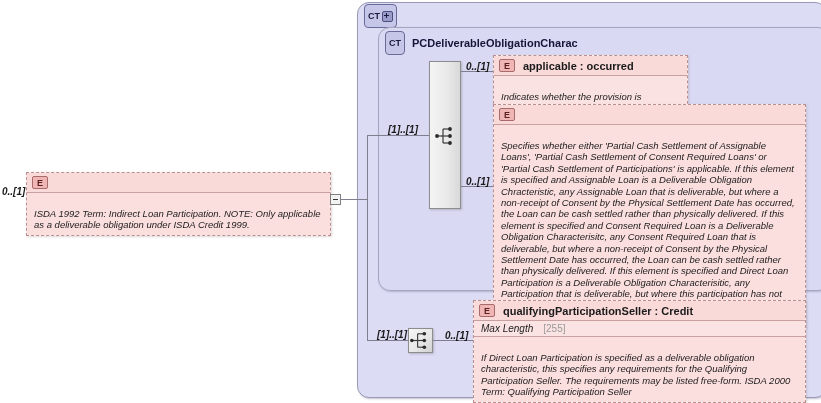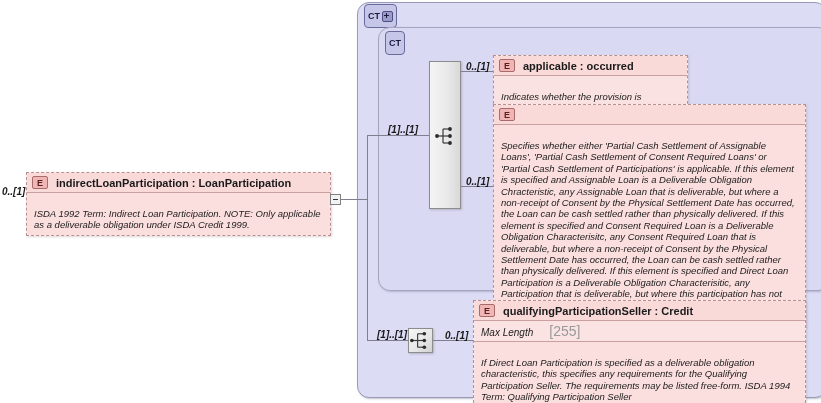--- a/index.html
+++ b/index.html
@@ -124,34 +124,33 @@
   }
   .e-title {
     font-size: 11px;
     font-weight: bold;
     color: #1a1a1a;
     white-space: nowrap;
   }
   .ebox-facet {
     display: flex;
     align-items: baseline;
-    gap: 4px;
+    gap: 10px;
     padding: 2px 6px 2px 7px;
     border-top: 1px solid #c8a0a0;
     background: #fbe3e3;
   }
   .facet-name {
     font-style: italic;
     font-size: 10px;
     color: #222;
   }
   .facet-val {
-    font-size: 14px;
+    font-size: 10px;
     color: #9a9a9a;
-    margin-left: 12px;
   }
   .ebox-doc {
     padding: 15px 7px 4px 7px;
     border-top: 1px solid #c8a0a0;
     background: #fbdede;
     font-style: italic;
     font-size: 9.5px;
     line-height: 11.4px;
     color: #1c1c1c;
   }
@@ -219,28 +218,28 @@
       <span class="plus"></span>
   </span>
 </div>
 
 <div class="ct-inner"></div>
 
 <div class="ct-header" style="left:385px; top:31px;">
   <span class="ct-badge">
     <span>CT</span>
   </span>
+  <span class="ct-title">PCDeliverableObligationCharac</span>
 </div>
 
 <div class="card" style="left:2px; top:186px;">0..[1]</div>
 
 <div class="ebox" style="left:26px; top:172px; width:305px;">
   <div class="ebox-head">
     <span class="e-badge">E</span>
-    <span class="e-title">indirectLoanParticipation : LoanParticipation</span>
   </div>
   <div class="ebox-doc">ISDA 1992 Term: Indirect Loan Participation. NOTE: Only applicable as a deliverable obligation under ISDA Credit 1999.</div>
 </div>
 
 <div class="toggle-box" style="left:330px; top:194px;"></div>
 
 <div class="ln-h" style="left:341px; top:199px; width:26px;"></div>
 
 <div class="ln-v" style="left:367px; top:135px; height:206px;"></div>
 
@@ -304,14 +303,14 @@
 
 <div class="ebox" style="left:473px; top:300px; width:333px;">
   <div class="ebox-head">
     <span class="e-badge">E</span>
     <span class="e-title">qualifyingParticipationSeller : Credit</span>
   </div>
   <div class="ebox-facet">
     <span class="facet-name">Max Length</span>
     <span class="facet-val">[255]</span>
   </div>
-  <div class="ebox-doc">If Direct Loan Participation is specified as a deliverable obligation characteristic, this specifies any requirements for the Qualifying Participation Seller. The requirements may be listed free-form. ISDA 1994 Term: Qualifying Participation Seller</div>
+  <div class="ebox-doc">If Direct Loan Participation is specified as a deliverable obligation characteristic, this specifies any requirements for the Qualifying Participation Seller. The requirements may be listed free-form. ISDA 2000 Term: Qualifying Participation Seller</div>
 </div>
 
 </body></html>

